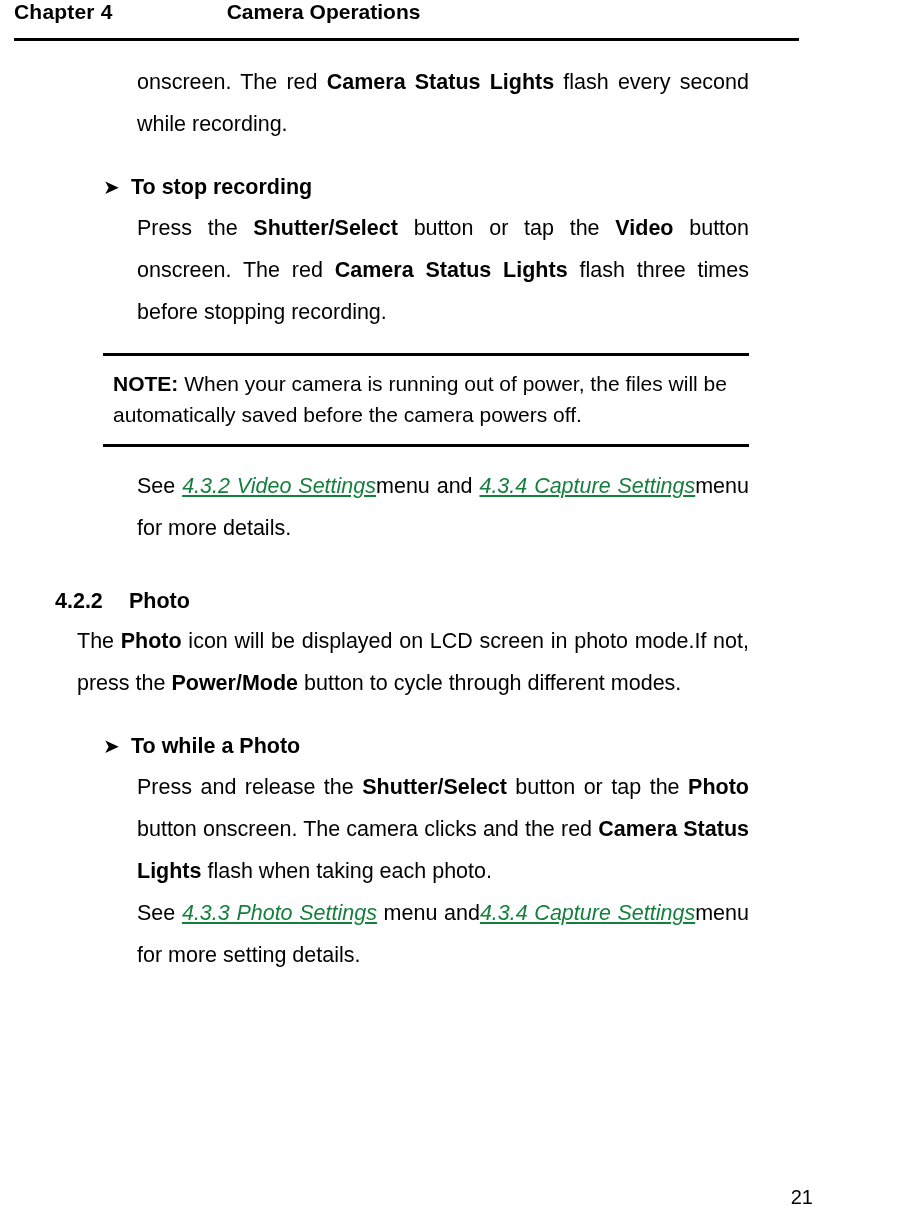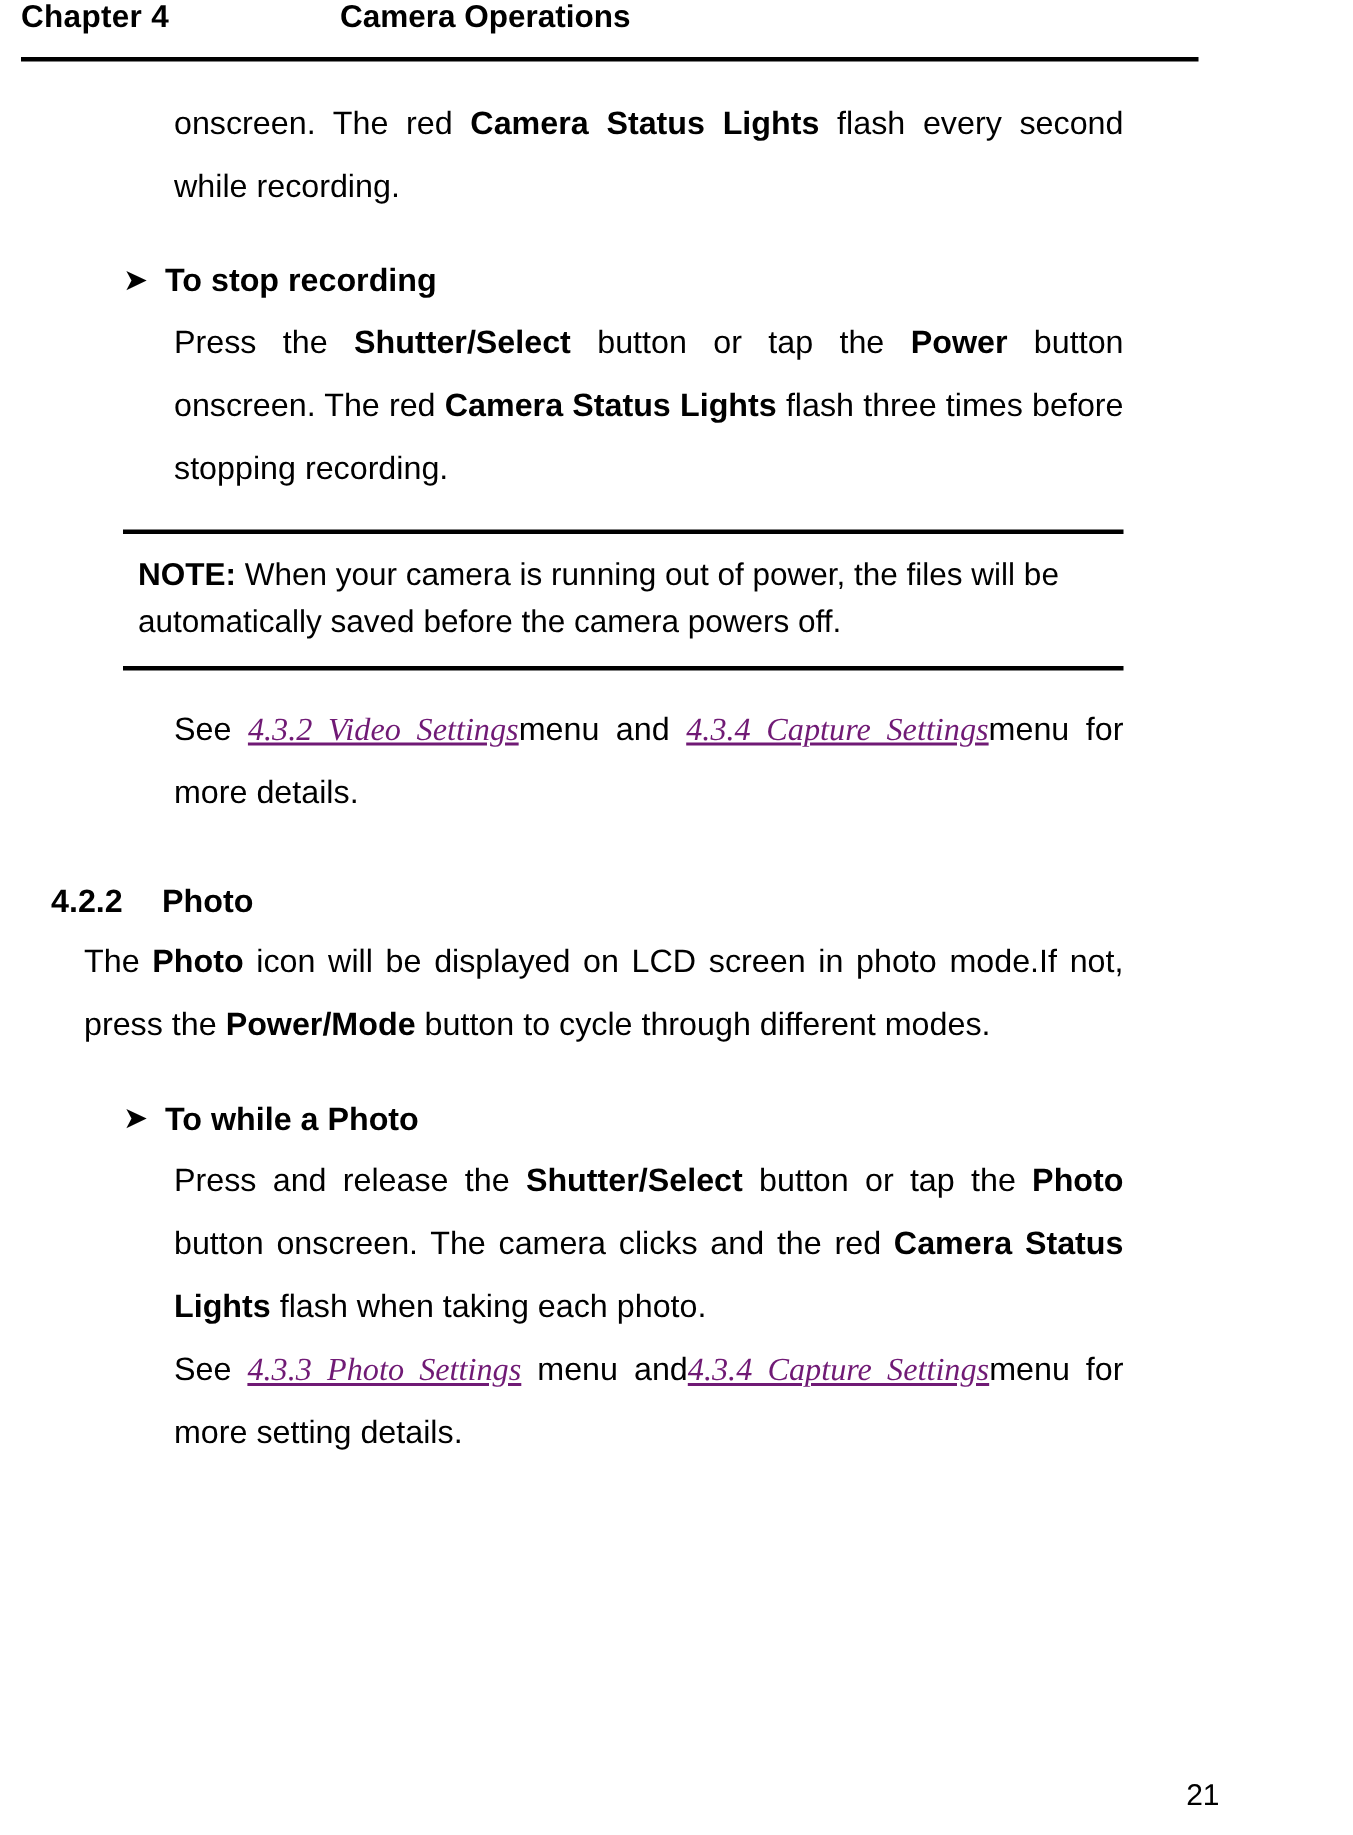--- a/index.html
+++ b/index.html
@@ -42,21 +42,21 @@
     text-align: center;
   }
   .header-rule {
     height: 3px;
     background: #000000;
     margin: 2px 14px 0 14px;
   }
 
   
   .content {
-    padding: 0 32px 0 24px;
+    padding: 0 32px 0 45px;
     box-sizing: border-box;
   }
 
   p, .para {
     font-size: 21.5px;
     line-height: 42px;
     margin: 0;
   }
 
   .indent-1 {
@@ -103,25 +103,24 @@
     padding: 8px 6px 10px 6px;
   }
   .note-box p {
     font-size: 21px;
     line-height: 31px;
     margin: 4px;
   }
 
   
   a.doclink {
-    color: #701a75;
+    color: #15803d;
     text-decoration: underline;
     font-style: italic;
     cursor: pointer;
-    font-family: Liberation Serif, serif;
   }
 
   
   .section-head {
     display: flex;
     align-items: baseline;
     margin-top: 40px;
     margin-left: 10px;
   }
   .section-num {
@@ -157,21 +156,21 @@
   <div class="header-rule"></div>
 
   <div class="content">
 
     <p class="para indent-1 first-para"><span>onscreen. The red </span><b>Camera Status Lights</b><span> flash every second while recording.</span></p>
 
     <div class="bullet-row">
       <span class="bullet-arrow">➤</span>
       <span class="bullet-label">To stop recording</span>
     </div>
-    <p class="para indent-1"><span>Press the </span><b>Shutter/Select</b><span> button or tap the </span><b>Power</b><span> button onscreen. The red </span><b>Camera Status Lights</b><span> flash three times before stopping recording.</span></p>
+    <p class="para indent-1"><span>Press the </span><b>Shutter/Select</b><span> button or tap the </span><b>Video</b><span> button onscreen. The red </span><b>Camera Status Lights</b><span> flash three times before stopping recording.</span></p>
 
     <div class="note-box">
       <p><b>NOTE:</b><span> When your camera is running out of power, the files will be automatically saved before the camera powers off.</span></p>
     </div>
 
     <p class="para indent-1" style="margin-top:18px;"><span>See </span><a class="doclink">4.3.2 Video Settings</a><span>menu and </span><a class="doclink">4.3.4 Capture Settings</a><span>menu for more details.</span></p>
 
     <div class="section-head">
       <span class="section-num">4.2.2</span>
       <span class="section-title">Photo</span>

